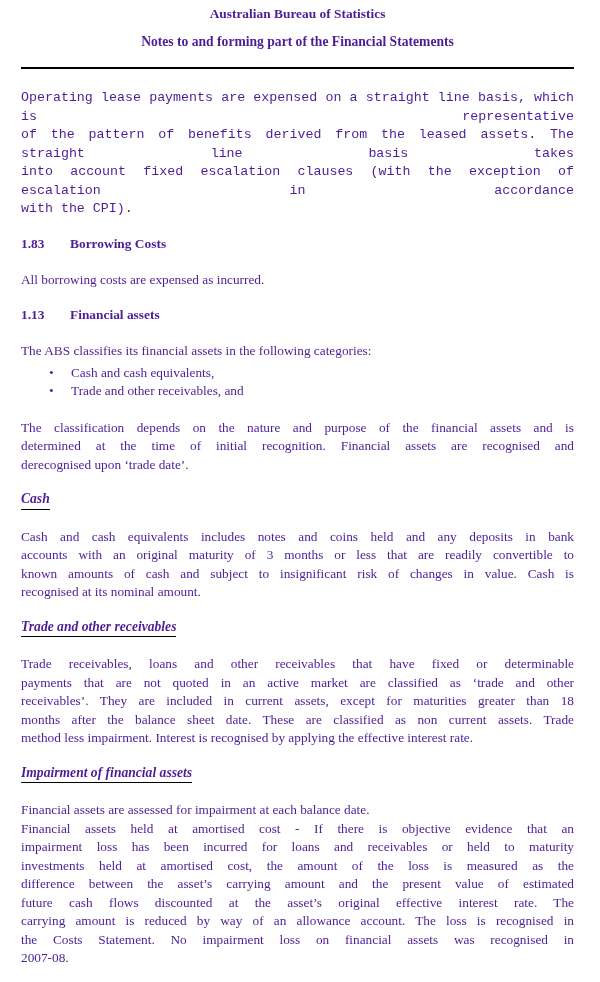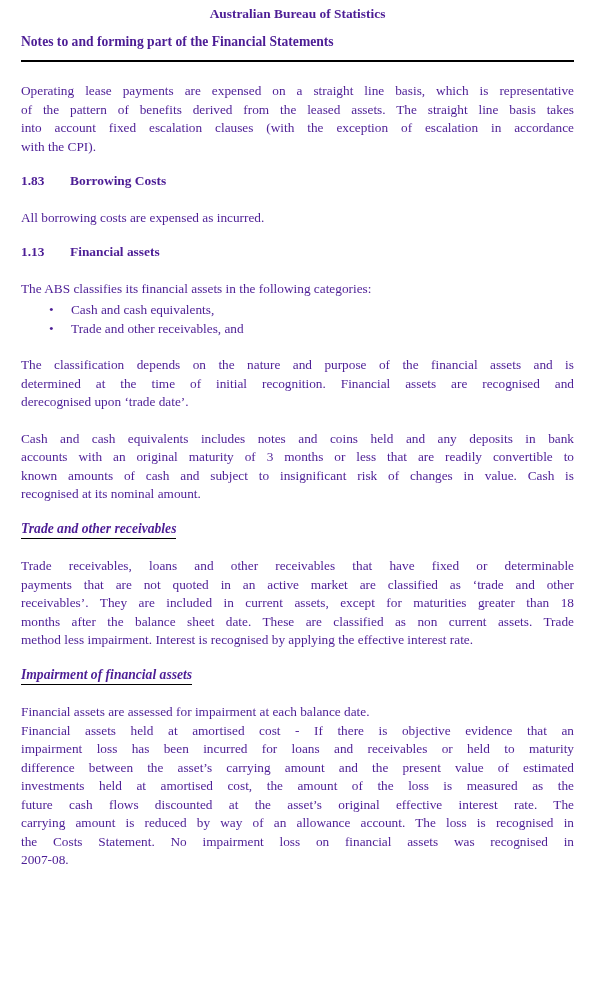--- a/index.html
+++ b/index.html
@@ -22,28 +22,29 @@
     text-align: center;
     font-weight: bold;
     font-size: 13.4px;
     line-height: 16px;
   }
   .header-subtitle {
     font-weight: bold;
     font-size: 13.6px;
     line-height: 14px;
     margin-top: 13px;
-    padding-bottom: 11px;
+    padding-bottom: 18px;
     border-bottom: 2px solid #000000;
+    text-align: center;
   }
   .doc-body {
     font-size: 13.3px;
     line-height: 18.5px;
   }
-  .doc-body > :first-child { margin-top: 20px; }
+  .doc-body > :first-child { margin-top: 20px; font-family: Liberation Mono, monospace; }
   .block-paragraph { margin-top: 18px; }
   .line {
     text-align: justify;
     text-align-last: justify;
     text-justify: inter-word;
   }
   .line.ragged {
     text-align: right;
     text-align-last: left;
   }
@@ -97,40 +98,41 @@
       </div>
       <div class="block-bullet-list">
         <div class="bullet-item"><span class="bullet-marker">•</span><span class="bullet-text">Cash and cash equivalents,</span></div>
         <div class="bullet-item"><span class="bullet-marker">•</span><span class="bullet-text">Trade and other receivables, and</span></div>
       </div>
       <div class="block-paragraph">
         <div class="line">The classification depends on the nature and purpose of the financial assets and is</div>
         <div class="line">determined at the time of initial recognition.  Financial assets are recognised and</div>
         <div class="line ragged">derecognised upon ‘trade date’.</div>
       </div>
+      <div class="block-sub-heading"><span class="underlined">Cash</span></div>
       <div class="block-paragraph">
         <div class="line">Cash and cash equivalents includes notes and coins held and any deposits in bank</div>
         <div class="line">accounts with an original maturity of 3 months or less that are readily convertible to</div>
         <div class="line">known amounts of cash and subject to insignificant risk of changes in value. Cash is</div>
         <div class="line ragged">recognised at its nominal amount.</div>
       </div>
       <div class="block-sub-heading"><span class="underlined">Trade and other receivables</span></div>
       <div class="block-paragraph">
         <div class="line">Trade receivables, loans and other receivables that have fixed or determinable</div>
         <div class="line">payments that are not quoted in an active market are classified as ‘trade and other</div>
         <div class="line">receivables’. They are included in current assets, except for maturities greater than 18</div>
         <div class="line">months after the balance sheet date.  These are classified as non current assets. Trade</div>
         <div class="line ragged">method less impairment.  Interest is recognised by applying the effective interest rate.</div>
       </div>
       <div class="block-sub-heading"><span class="underlined">Impairment of financial assets</span></div>
       <div class="block-paragraph">
         <div class="line ragged">Financial assets are assessed for impairment at each balance date.</div>
         <div class="line">Financial assets held at amortised cost - If there is objective evidence that an</div>
         <div class="line">impairment loss has been incurred for loans and receivables or held to maturity</div>
+        <div class="line">investments held at amortised cost, the amount of the loss is measured as the</div>
         <div class="line">difference between the asset’s carrying amount and the present value of estimated</div>
-        <div class="line">investments held at amortised cost, the amount of the loss is measured as the</div>
         <div class="line">future cash flows discounted at the asset’s original effective interest rate.   The</div>
         <div class="line">carrying amount is reduced by way of an allowance account.  The loss is recognised in</div>
         <div class="line">the Costs Statement.  No impairment loss on financial assets was recognised in</div>
         <div class="line ragged">2007-08.</div>
       </div>
     </div>
 </div>
 
 </body></html>

